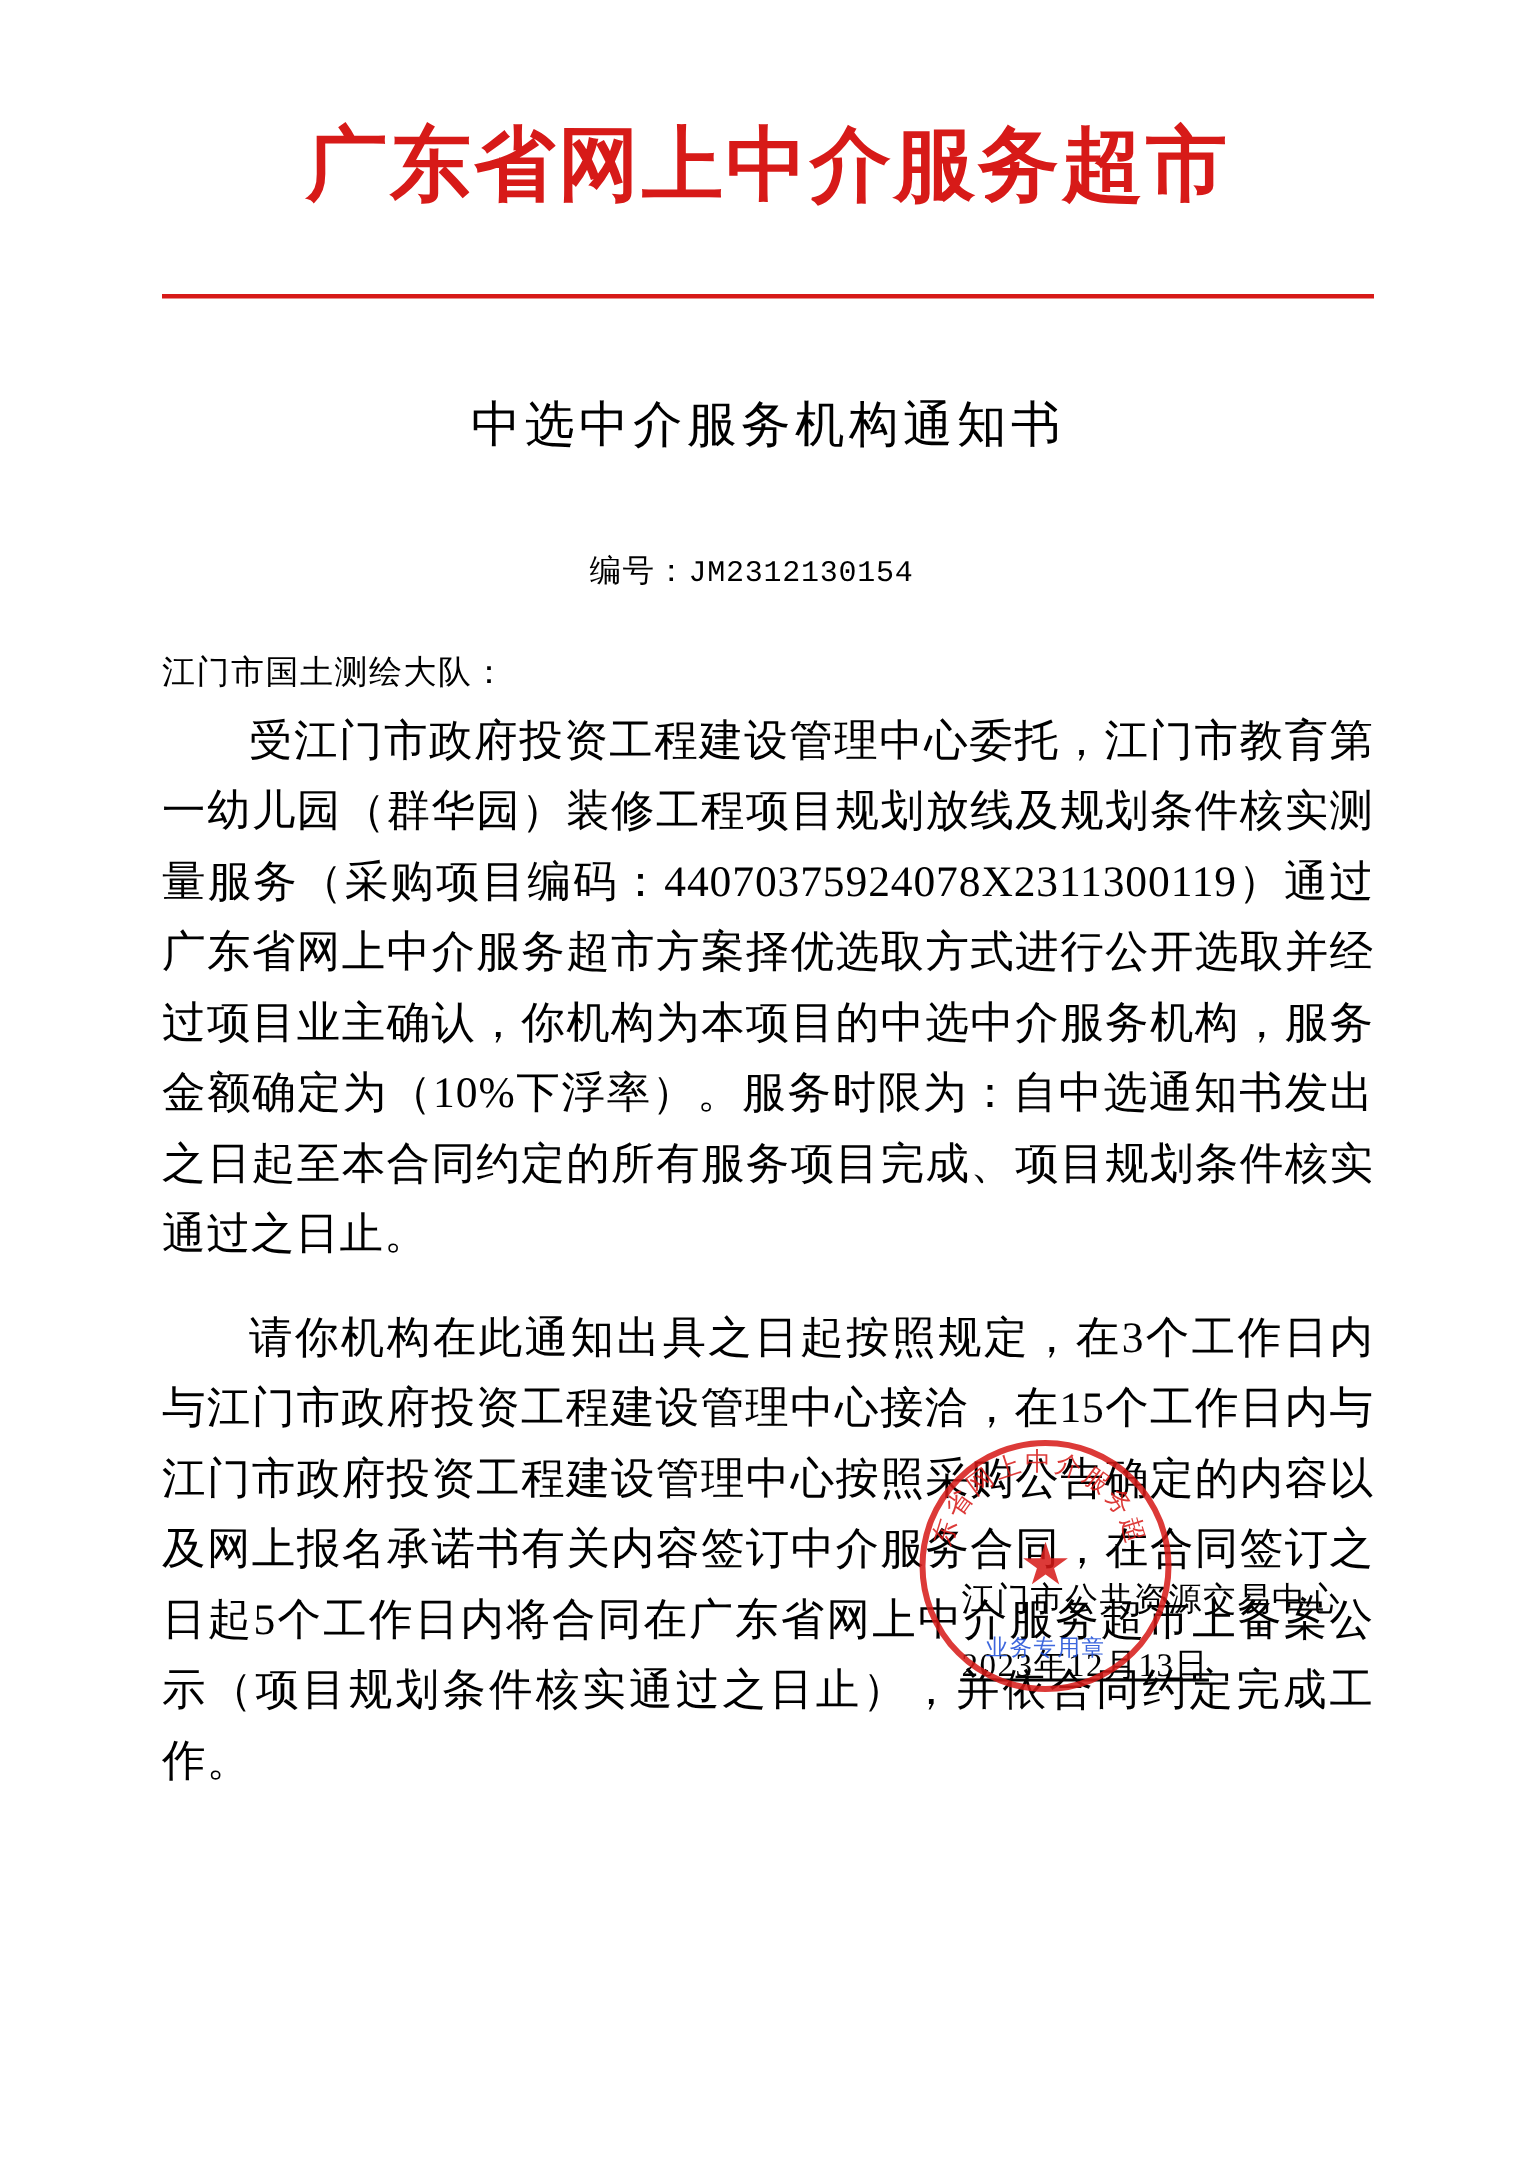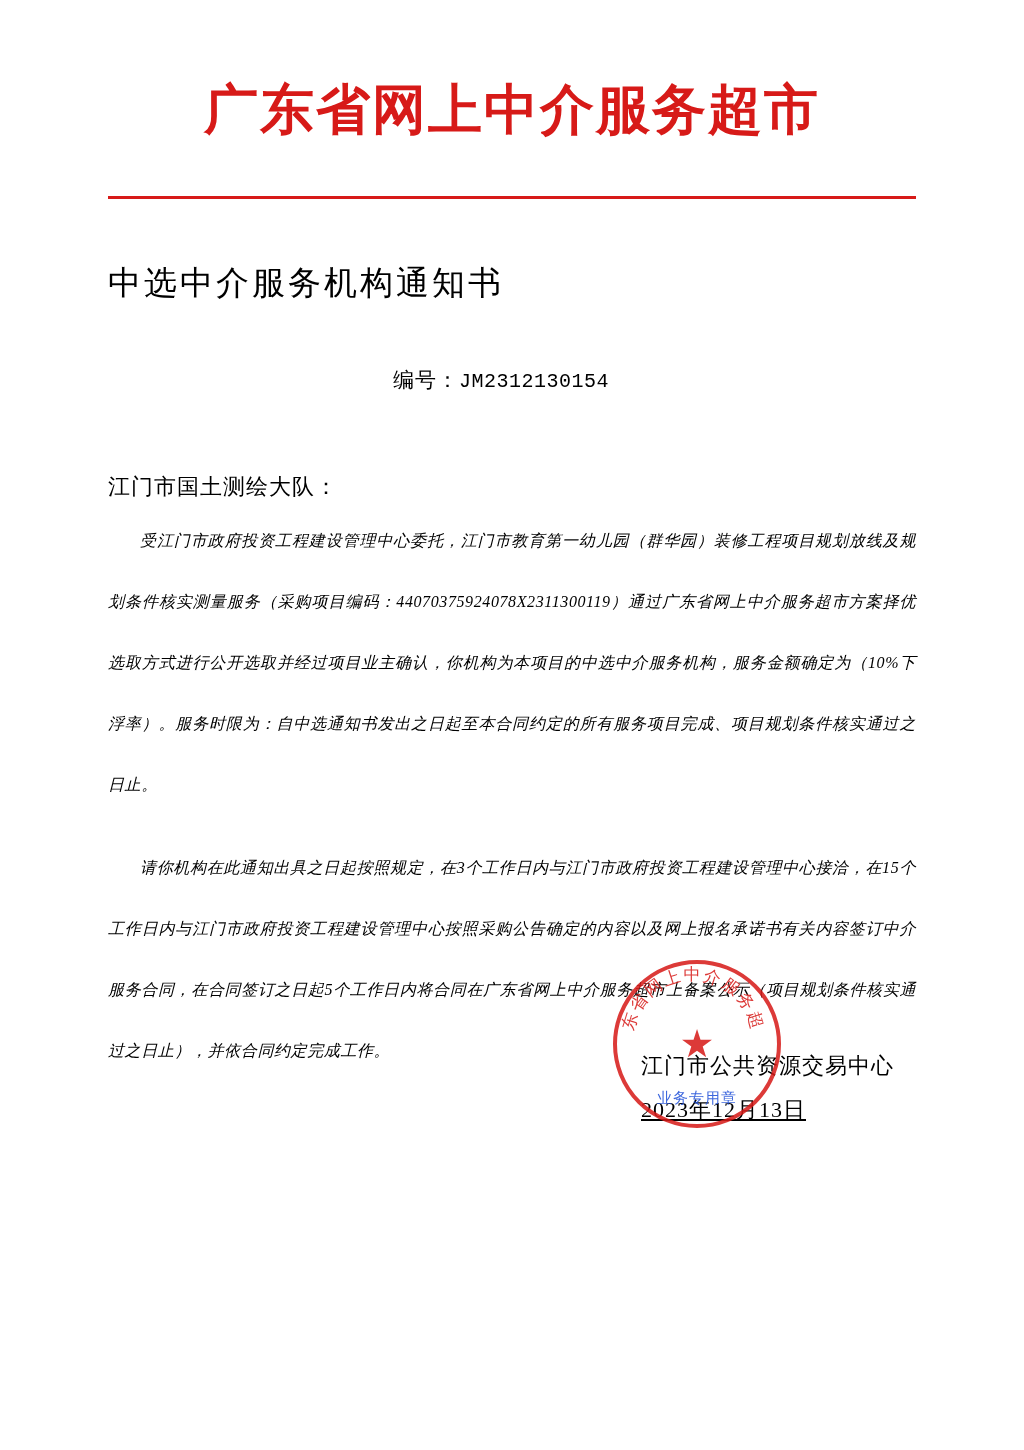--- a/index.html
+++ b/index.html
@@ -37,54 +37,53 @@
     white-space: nowrap;
   }
   .header-rule {
     margin-top: 56px;
     height: 3px;
     background: #d71a18;
     width: 100%;
   }
   
   .doc-title {
-    text-align: left;
+    text-align: center;
     font-size: 33px;
     letter-spacing: 3px;
     margin-top: 62px;
     font-family: "DejaVu Serif", "Liberation Serif", serif;
   }
   
   .serial-line {
     text-align: center;
     font-size: 21px;
     margin-top: 60px;
     padding-right: 22px;
     letter-spacing: 1px;
   }
   .serial-num {
     font-family: "Liberation Mono", "DejaVu Sans Mono", monospace;
     font-size: 20px;
     letter-spacing: 0.5px;
   }
   
   .recipient {
-    margin-top: 78px;
+    margin-top: 39px;
     font-size: 22px;
     letter-spacing: 1px;
   }
   .para {
-    font-size: 16px;
-    line-height: 61px;
+    font-size: 29px;
+    line-height: 47px;
     letter-spacing: 0.6px;
     text-align: justify;
     text-justify: inter-ideograph;
     margin-top: 8px;
     text-indent: 2em;
-    font-style: italic;
   }
   .para.second {
     margin-top: 22px;
   }
   
   .signature-block {
     position: absolute;
     right: 130px;
     bottom: 118px;
     text-align: left;

